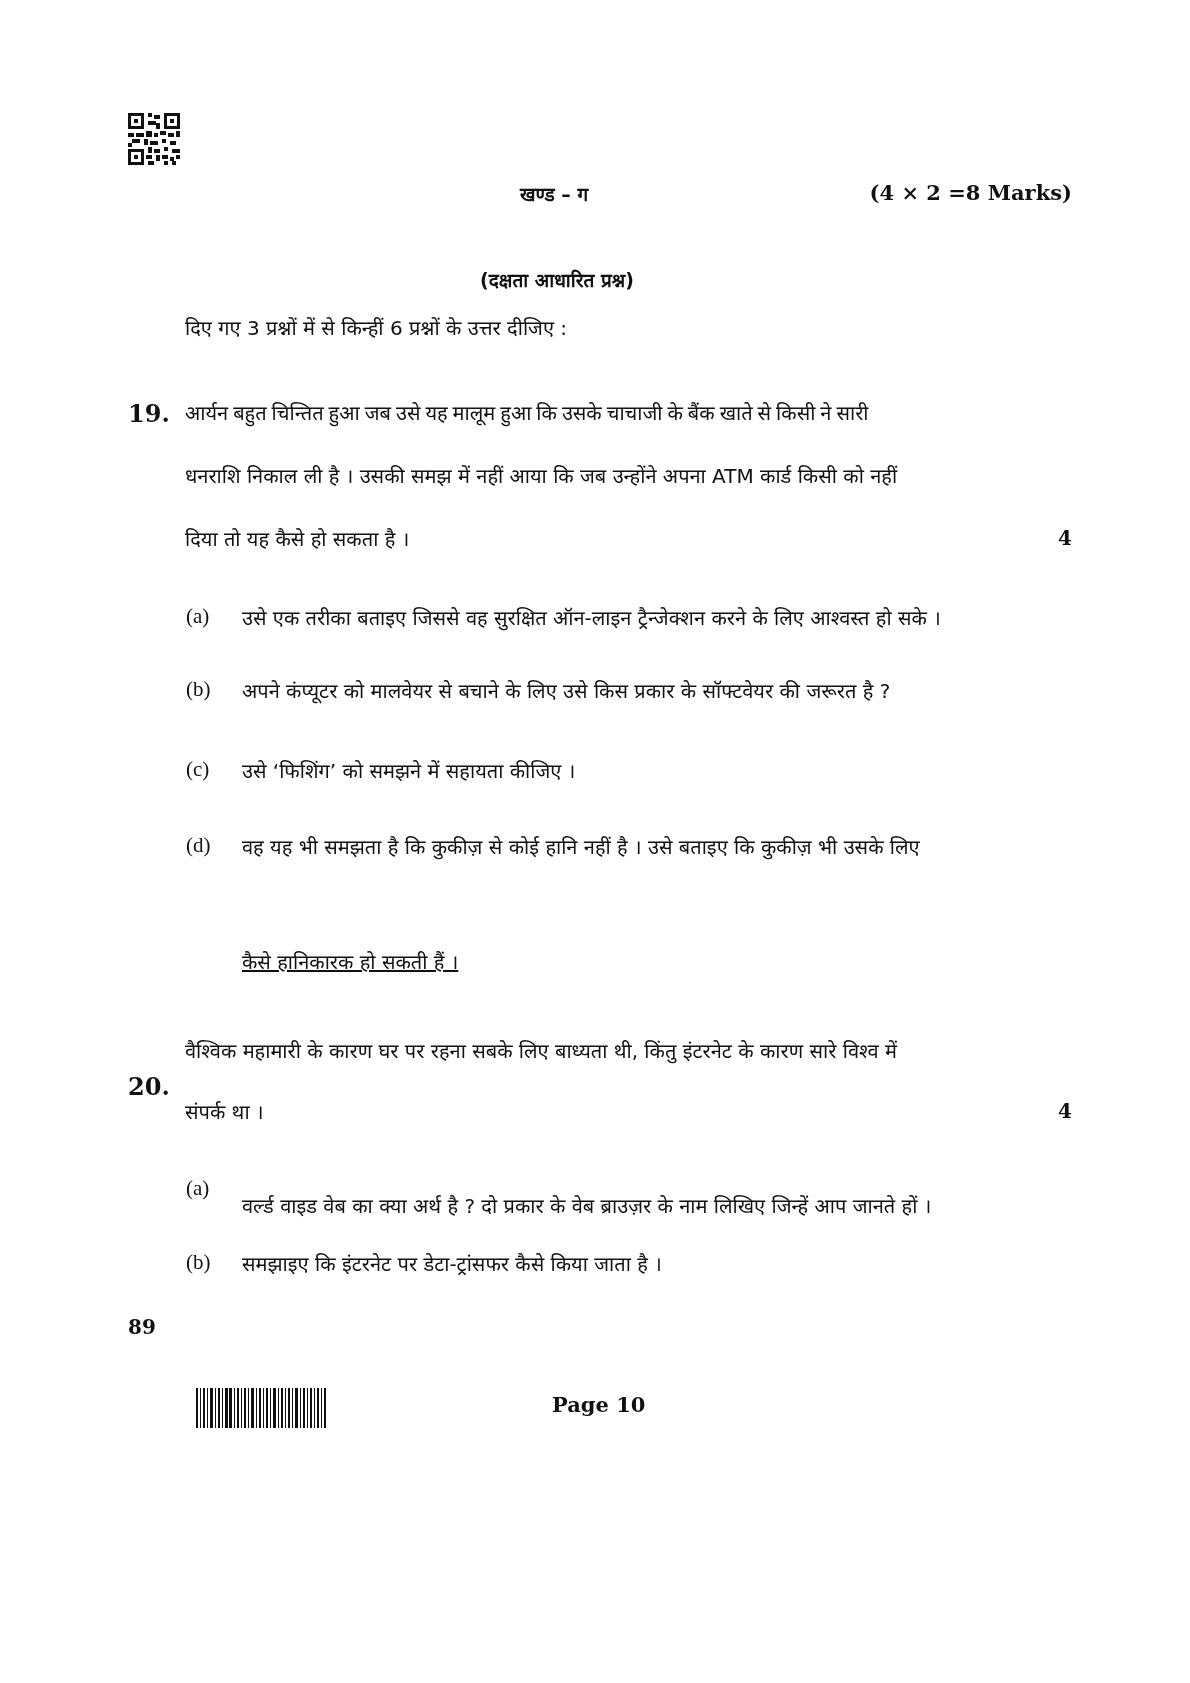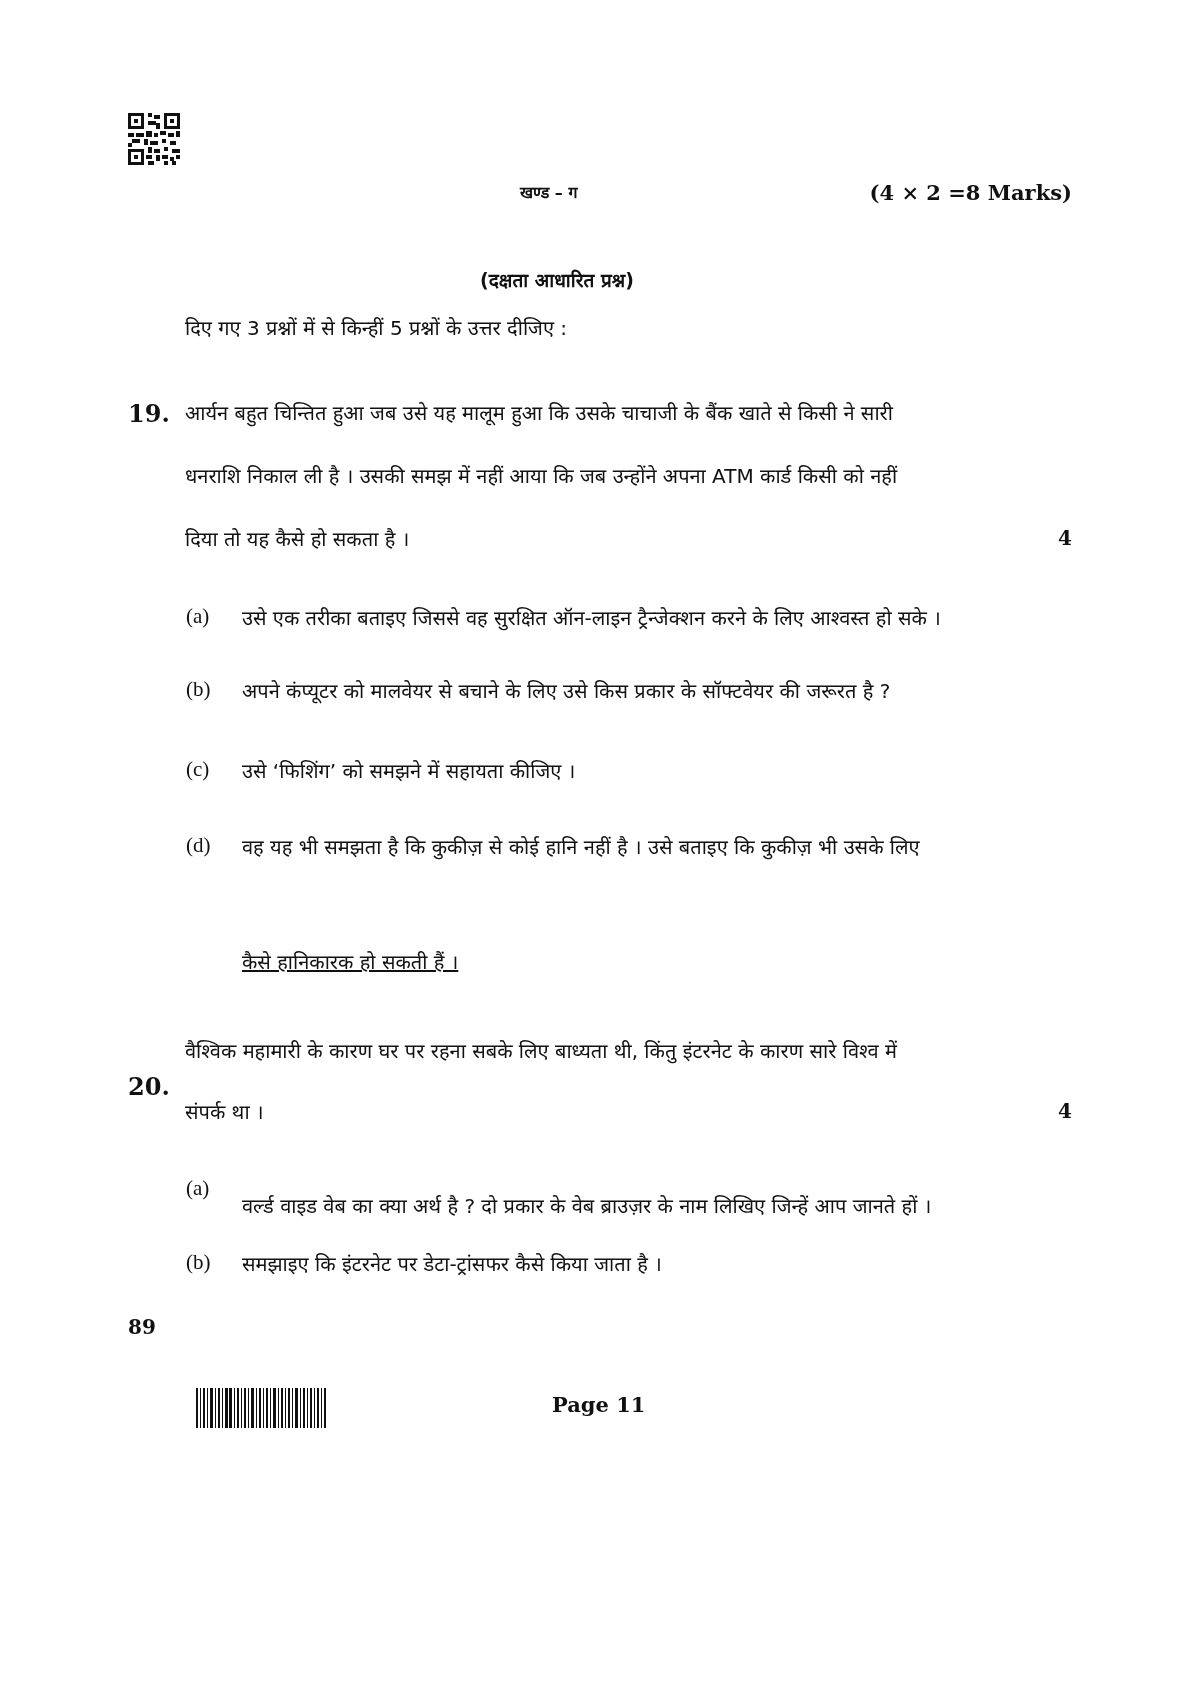--- a/index.html
+++ b/index.html
@@ -60,29 +60,29 @@
   <rect x="9" y="21" width="3" height="2" fill="#111"></rect>
     <rect x="14" y="21" width="2" height="3" fill="#111"></rect>
     <rect x="17" y="21" width="3" height="2" fill="#111"></rect>
     <rect x="21" y="22" width="2" height="2" fill="#111"></rect>
     <rect x="24" y="21" width="2" height="2" fill="#111"></rect>
   <rect x="10" y="24" width="3" height="2" fill="#111"></rect>
     <rect x="18" y="24" width="2" height="2" fill="#111"></rect>
     <rect x="22" y="24" width="2" height="2" fill="#111"></rect>
 </svg>
 
-<div class="abs hi bold" style="left:520px; top:181px; font-size:16px;">खण्ड – ग</div>
+<div class="abs hi bold" style="left:520px; top:181px; font-size:19px;">खण्ड – ग</div>
 <div class="abs serif bold" style="right:118px; top:180px; font-size:21px;">(4 × 2 =8 Marks)</div>
 <div class="abs hi bold" style="left:480px; top:239px; font-size:19px;margin-top:28px;">(दक्षता आधारित प्रश्न)</div>
 
-<div class="abs hi" style="left:185px; top:314px;">दिए गए 3 प्रश्नों में से किन्हीं 5 प्रश्नों के उत्तर दीजिए :</div>
+<div class="abs hi" style="left:185px; top:314px;">दिए गए 3 प्रश्नों में से किन्हीं 6 प्रश्नों के उत्तर दीजिए :</div>
 
 <div>
   <div class="abs qnum" style="left:128px; top:399px;">19.</div>
-  <div class="abs hi" style="left:185px; top:399px;">आर्यन बहुत चिन्तित हुआ जब उसे यह मालूम हुआ कि उसके चाचाजी के बैंक खाते से किसी ने सारी</div>
+  <div class="abs hi" style="left:185px; top:399px;font-family:Liberation Serif, serif;">आर्यन बहुत चिन्तित हुआ जब उसे यह मालूम हुआ कि उसके चाचाजी के बैंक खाते से किसी ने सारी</div>
   <div class="abs hi" style="left:185px; top:462px;">धनराशि निकाल ली   है । उसकी समझ में नहीं आया कि जब उन्होंने अपना ATM कार्ड किसी को नहीं</div>
   <div class="abs hi" style="left:185px; top:525px;">दिया तो यह कैसे हो सकता है ।</div>
   <div class="abs mark" style="left:1058px; top:526px;">4</div>
 
   <div>
     <div class="abs label" style="left:186px; top:604px;">(a)</div>
     <div class="abs hi" style="left:242px; top:604px;">उसे एक तरीका बताइए जिससे वह सुरक्षित ऑन-लाइन ट्रैन्जेक्शन करने के लिए आश्वस्त हो सके ।</div>
   </div>
   <div>
     <div class="abs label" style="left:186px; top:677px;">(b)</div>
@@ -150,14 +150,14 @@
         <rect x="104" y="0" width="1" height="40"></rect>
         <rect x="107" y="0" width="2" height="40"></rect>
       <rect x="111" y="0" width="1" height="40"></rect>
         <rect x="114" y="0" width="2" height="40"></rect>
         <rect x="118" y="0" width="1" height="40"></rect>
       <rect x="121" y="0" width="2" height="40"></rect>
         <rect x="125" y="0" width="1" height="40"></rect>
         <rect x="128" y="0" width="2" height="40"></rect>
     </g>
   </svg>
-  <div class="abs serif bold" style="left:552px; top:1392px; font-size:21px;">Page 11</div>
+  <div class="abs serif bold" style="left:552px; top:1392px; font-size:21px;">Page 10</div>
 </div>
 
 </body></html>

